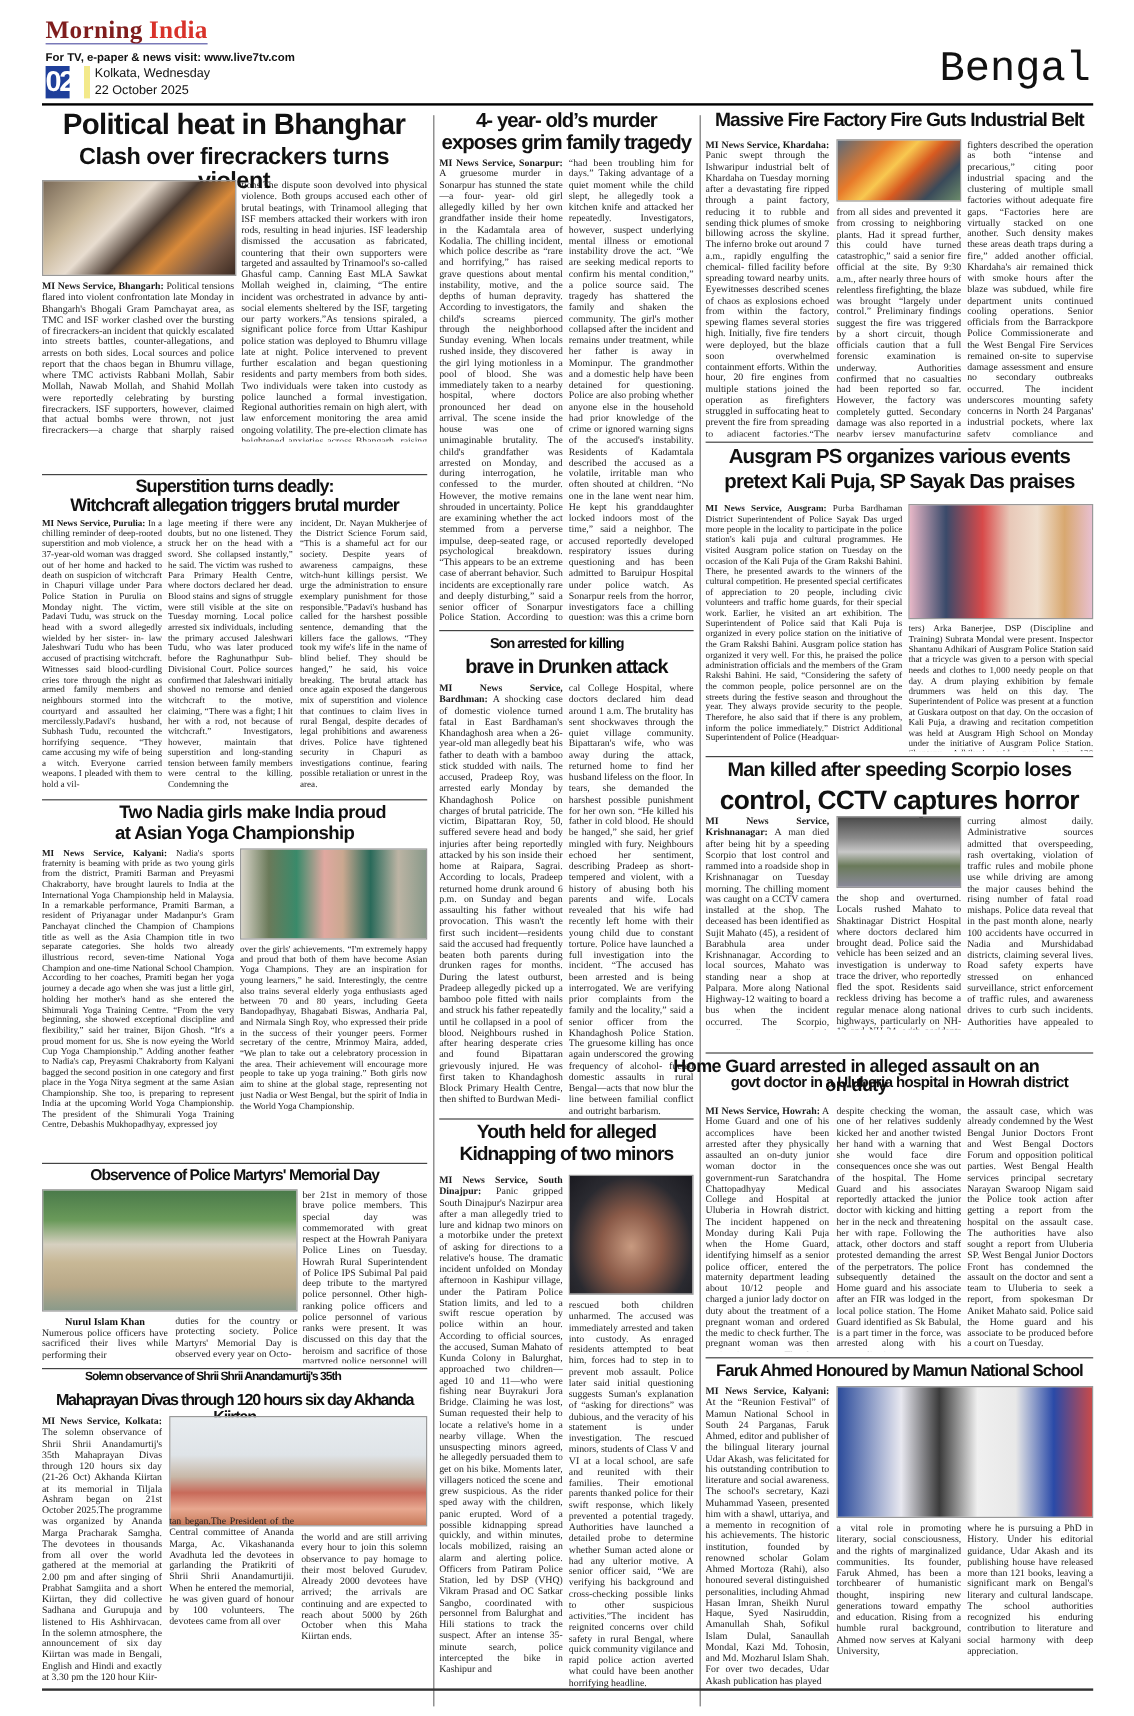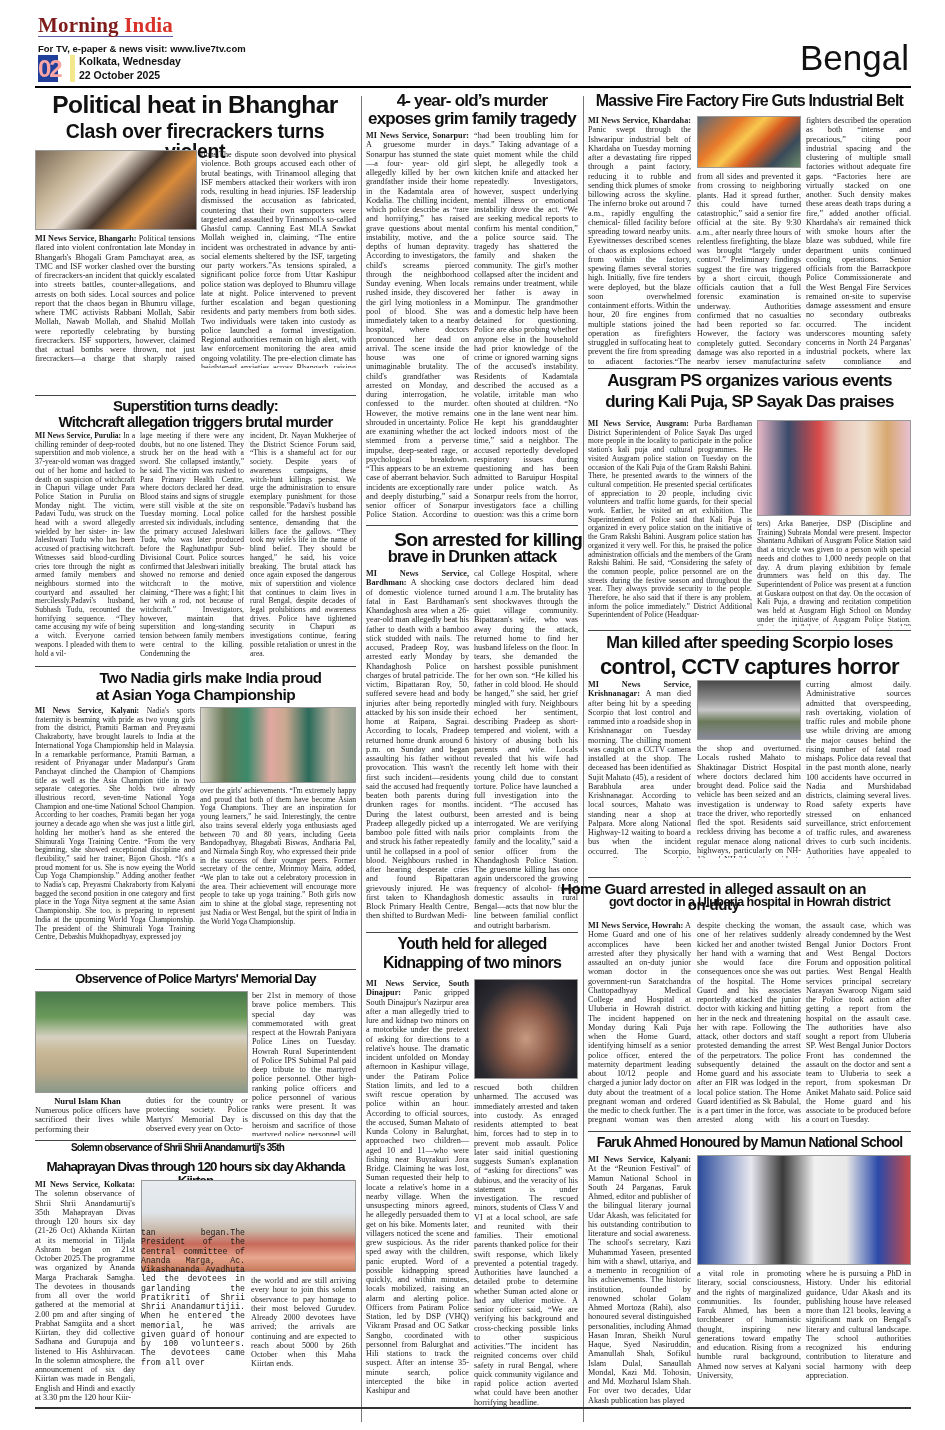--- a/index.html
+++ b/index.html
@@ -3,24 +3,24 @@
 <meta charset="utf-8">
 <style>
 *{box-sizing:border-box;margin:0;padding:0}
 html,body{width:945px;height:1430px;background:#fff;overflow:hidden}
 body{position:relative;font-family:"Liberation Serif","DejaVu Serif",serif;color:#111}
 .abs{position:absolute}
 .masthead-title{left:38px;top:14px;font-family:"Liberation Serif",serif;font-weight:bold;font-size:21px;letter-spacing:0.2px;border-bottom:1px solid #5a5aa8;line-height:22px}
 .mh-morning{color:#7f1d1d}
 .mh-india{color:#d8322a}
 .mh-visit{left:38px;top:43px;font-family:"Liberation Sans",sans-serif;font-weight:bold;font-size:9.5px}
-.page-no{left:38px;top:55px;width:20px;height:27px;background:#1f3f9a;color:#fca5a5;font-family:"Liberation Sans",sans-serif;font-weight:bold;font-size:24px;line-height:27px;text-align:center;letter-spacing:-2px}
+.page-no{left:38px;top:55px;width:20px;height:27px;background:#1f3f9a;color:#ffffff;font-family:"Liberation Sans",sans-serif;font-weight:bold;font-size:24px;line-height:27px;text-align:center;letter-spacing:-2px}
 .page-bar{left:70px;top:55px;width:5px;height:27px;background:#f3e98a}
-.dateline{left:79px;top:55px;font-family:"Liberation Sans",sans-serif;font-weight:bold;font-size:10.5px;line-height:13.5px}
-.section{right:36px;top:38px;font-family:Liberation Sans, sans-serif;font-size:35px;line-height:40px}
+.dateline{left:79px;top:55px;font-family:"Liberation Sans",sans-serif;font-weight:normal;font-size:10.5px;line-height:13.5px}
+.section{right:36px;top:38px;font-family:Liberation Mono, monospace;font-size:35px;line-height:40px}
 .top-rule{left:35px;top:86px;width:876px;height:2px;background:#000}
 .hl{font-family:"Liberation Sans",sans-serif;font-weight:bold;letter-spacing:-0.5px;line-height:1.05;text-align:center}
 .hl-cond{font-family:"Liberation Sans",sans-serif;font-weight:bold;letter-spacing:-0.8px;transform-origin:center top;text-align:center;line-height:1.05}
 .body{font-family:"Liberation Serif",serif;font-size:8.2px;line-height:9.25px;text-align:justify;color:#1a1a1a;overflow:hidden;hyphens:auto}
 .body b{font-weight:bold}
 .rule-h{height:1px;background:#444}
 .rule-v{width:1px;background:#777}
 .photo{overflow:hidden;border:1px solid #999}
 .caption{font-family:"Liberation Serif",serif;font-weight:bold;font-size:8.5px;text-align:center}
 </style>
@@ -64,32 +64,32 @@
 <div class="abs caption" style="left:35px;top:1096px;width:105px;">Nurul Islam Khan</div>
 <div class="abs body" style="left:35px;top:1106px;width:105px;height:30px;">Numerous police officers have sacrificed their lives while performing their</div>
 <div class="abs body" style="left:146px;top:1096px;width:102px;height:40px;">duties for the country or protecting society. Police Martyrs' Memorial Day is observed every year on Octo-</div>
 <div class="abs body" style="left:252px;top:991px;width:104px;height:145px;">ber 21st in memory of those brave police members. This special day was commemorated with great respect at the Howrah Paniyara Police Lines on Tuesday. Howrah Rural Superintendent of Police IPS Subimal Pal paid deep tribute to the martyred police personnel. Other high-ranking police officers and police personnel of various ranks were present. It was discussed on this day that the heroism and sacrifice of those martyred police personnel will be remembered forever.</div>
 <div class="abs rule-h" style="left:35px;top:1140px;width:321px;"></div>
 
 <div class="abs hl-cond" style="left:17px;top:1143px;width:321px;font-size:10px;">Solemn observance of Shrii Shrii Anandamurtij's 35th</div>
 <div class="abs hl-cond" style="left:33px;top:1160px;width:325px;font-size:13.4px;letter-spacing:-1px;">Mahaprayan Divas through 120 hours six day Akhanda Kiirtan</div>
 <div class="abs body" style="left:35px;top:1180px;width:100px;height:238px;"><b>MI News Service, Kolkata:</b> The solemn observance of Shrii Shrii Anandamurtij's 35th Mahaprayan Divas through 120 hours six day (21-26 Oct) Akhanda Kiirtan at its memorial in Tiljala Ashram began on 21st October 2025.The programme was organized by Ananda Marga Pracharak Samgha. The devotees in thousands from all over the world gathered at the memorial at 2.00 pm and after singing of Prabhat Samgiita and a short Kiirtan, they did collective Sadhana and Gurupuja and listened to His Ashhirvacan. In the solemn atmosphere, the announcement of six day Kiirtan was made in Bengali, English and Hindi and exactly at 3.30 pm the 120 hour Kiir-</div>
 <div class="abs photo" style="left:141px;top:1180px;width:215px;height:92px;background:linear-gradient(180deg,#e8ecef 0%,#dfe4e8 35%,#c8b8a8 55%,#c86a5a 70%,#e8a890 85%,#c87a5a 100%);"></div>
-<div class="abs body" style="left:141px;top:1228px;width:104px;height:142px;font-family:Liberation Mono, monospace;">tan began.The President of the Central committee of Ananda Marga, Ac. Vikashananda Avadhuta led the devotees in garlanding the Pratikriti of Shrii Shrii Anandamurtijii. When he entered the memorial, he was given guard of honour by 100 volunteers. The devotees came from all over</div>
+<div class="abs body" style="left:141px;top:1263px;width:104px;height:142px;">tan began.The President of the Central committee of Ananda Marga, Ac. Vikashananda Avadhuta led the devotees in garlanding the Pratikriti of Shrii Shrii Anandamurtijii. When he entered the memorial, he was given guard of honour by 100 volunteers. The devotees came from all over</div>
 <div class="abs body" style="left:251px;top:1276px;width:105px;height:142px;">the world and are still arriving every hour to join this solemn observance to pay homage to their most beloved Gurudev. Already 2000 devotees have arrived; the arrivals are continuing and are expected to reach about 5000 by 26th October when this Maha Kiirtan ends.</div>
 
 <div class="abs rule-v" style="left:361px;top:96px;height:1326px;"></div>
 
 <div class="abs hl-cond" style="left:366px;top:92px;width:212px;font-size:17px;">4- year- old’s murder</div>
 <div class="abs hl-cond" style="left:366px;top:110px;width:212px;font-size:17px;">exposes grim family tragedy</div>
 <div class="abs body" style="left:366px;top:131px;width:103px;height:386px;"><b>MI News Service, Sonarpur:</b> A gruesome murder in Sonarpur has stunned the state—a four- year- old girl allegedly killed by her own grandfather inside their home in the Kadamtala area of Kodalia. The chilling incident, which police describe as “rare and horrifying,” has raised grave questions about mental instability, motive, and the depths of human depravity. According to investigators, the child's screams pierced through the neighborhood Sunday evening. When locals rushed inside, they discovered the girl lying motionless in a pool of blood. She was immediately taken to a nearby hospital, where doctors pronounced her dead on arrival. The scene inside the house was one of unimaginable brutality. The child's grandfather was arrested on Monday, and during interrogation, he confessed to the murder. However, the motive remains shrouded in uncertainty. Police are examining whether the act stemmed from a perverse impulse, deep-seated rage, or psychological breakdown. “This appears to be an extreme case of aberrant behavior. Such incidents are exceptionally rare and deeply disturbing,” said a senior officer of Sonarpur Police Station. According to interrogation details, the accused claimed he killed the girl because she</div>
 <div class="abs body" style="left:474px;top:131px;width:104px;height:386px;">“had been troubling him for days.” Taking advantage of a quiet moment while the child slept, he allegedly took a kitchen knife and attacked her repeatedly. Investigators, however, suspect underlying mental illness or emotional instability drove the act. “We are seeking medical reports to confirm his mental condition,” a police source said. The tragedy has shattered the family and shaken the community. The girl's mother collapsed after the incident and remains under treatment, while her father is away in Mominpur. The grandmother and a domestic help have been detained for questioning. Police are also probing whether anyone else in the household had prior knowledge of the crime or ignored warning signs of the accused's instability. Residents of Kadamtala described the accused as a volatile, irritable man who often shouted at children. “No one in the lane went near him. He kept his granddaughter locked indoors most of the time,” said a neighbor. The accused reportedly developed respiratory issues during questioning and has been admitted to Baruipur Hospital under police watch. As Sonarpur reels from the horror, investigators face a chilling question: was this a crime born of rage, illness, or something even darker.</div>
 <div class="abs rule-h" style="left:366px;top:525px;width:212px;"></div>
 
-<div class="abs hl-cond" style="left:370px;top:530px;width:212px;font-size:19px;text-align:right;">Son arrested for killing</div>
+<div class="abs hl-cond" style="left:358px;top:530px;width:212px;font-size:12px;">Son arrested for killing</div>
 <div class="abs hl-cond" style="left:366px;top:548px;width:212px;font-size:16.5px;">brave in Drunken attack</div>
 <div class="abs body" style="left:366px;top:569px;width:103px;height:360px;"><b>MI News Service, Bardhman:</b> A shocking case of domestic violence turned fatal in East Bardhaman's Khandaghosh area when a 26-year-old man allegedly beat his father to death with a bamboo stick studded with nails. The accused, Pradeep Roy, was arrested early Monday by Khandaghosh Police on charges of brutal patricide. The victim, Bipattaran Roy, 50, suffered severe head and body injuries after being reportedly attacked by his son inside their home at Raipara, Sagrai. According to locals, Pradeep returned home drunk around 6 p.m. on Sunday and began assaulting his father without provocation. This wasn't the first such incident—residents said the accused had frequently beaten both parents during drunken rages for months. During the latest outburst, Pradeep allegedly picked up a bamboo pole fitted with nails and struck his father repeatedly until he collapsed in a pool of blood. Neighbours rushed in after hearing desperate cries and found Bipattaran grievously injured. He was first taken to Khandaghosh Block Primary Health Centre, then shifted to Burdwan Medi-</div>
 <div class="abs body" style="left:474px;top:569px;width:104px;height:360px;">cal College Hospital, where doctors declared him dead around 1 a.m. The brutality has sent shockwaves through the quiet village community. Bipattaran's wife, who was away during the attack, returned home to find her husband lifeless on the floor. In tears, she demanded the harshest possible punishment for her own son. “He killed his father in cold blood. He should be hanged,” she said, her grief mingled with fury. Neighbours echoed her sentiment, describing Pradeep as short- tempered and violent, with a history of abusing both his parents and wife. Locals revealed that his wife had recently left home with their young child due to constant torture. Police have launched a full investigation into the incident. “The accused has been arrested and is being interrogated. We are verifying prior complaints from the family and the locality,” said a senior officer from the Khandaghosh Police Station. The gruesome killing has once again underscored the growing frequency of alcohol- fueled domestic assaults in rural Bengal—acts that now blur the line between familial conflict and outright barbarism.</div>
 <div class="abs rule-h" style="left:366px;top:932px;width:212px;"></div>
 
 <div class="abs hl-cond" style="left:366px;top:936px;width:212px;font-size:16px;">Youth held for alleged</div>
 <div class="abs hl-cond" style="left:366px;top:955px;width:212px;font-size:16px;">Kidnapping of two minors</div>
 <div class="abs body" style="left:366px;top:979px;width:103px;height:440px;"><b>MI News Service, South Dinajpur:</b> Panic gripped South Dinajpur's Nazirpur area after a man allegedly tried to lure and kidnap two minors on a motorbike under the pretext of asking for directions to a relative's house. The dramatic incident unfolded on Monday afternoon in Kashipur village, under the Patiram Police Station limits, and led to a swift rescue operation by police within an hour. According to official sources, the accused, Suman Mahato of Kunda Colony in Balurghat, approached two children—aged 10 and 11—who were fishing near Buyrakuri Jora Bridge. Claiming he was lost, Suman requested their help to locate a relative's home in a nearby village. When the unsuspecting minors agreed, he allegedly persuaded them to get on his bike. Moments later, villagers noticed the scene and grew suspicious. As the rider sped away with the children, panic erupted. Word of a possible kidnapping spread quickly, and within minutes, locals mobilized, raising an alarm and alerting police. Officers from Patiram Police Station, led by DSP (VHQ) Vikram Prasad and OC Satkar Sangbo, coordinated with personnel from Balurghat and Hili stations to track the suspect. After an intense 35-minute search, police intercepted the bike in Kashipur and</div>
 <div class="abs photo" style="left:474px;top:979px;width:104px;height:100px;background:radial-gradient(ellipse at 50% 60%,#c89a80 0%,#8a5a48 35%,#2a2a30 70%,#1a1a20 100%);"></div>
 <div class="abs body" style="left:474px;top:1083px;width:104px;height:336px;">rescued both children unharmed. The accused was immediately arrested and taken into custody. As enraged residents attempted to beat him, forces had to step in to prevent mob assault. Police later said initial questioning suggests Suman's explanation of “asking for directions” was dubious, and the veracity of his statement is under investigation. The rescued minors, students of Class V and VI at a local school, are safe and reunited with their families. Their emotional parents thanked police for their swift response, which likely prevented a potential tragedy. Authorities have launched a detailed probe to determine whether Suman acted alone or had any ulterior motive. A senior officer said, “We are verifying his background and cross-checking possible links to other suspicious activities.”The incident has reignited concerns over child safety in rural Bengal, where quick community vigilance and rapid police action averted what could have been another horrifying headline.</div>
@@ -97,21 +97,21 @@
 <div class="abs rule-v" style="left:583px;top:96px;height:1326px;"></div>
 
 <div class="abs hl-cond" style="left:588px;top:93px;width:323px;font-size:16px;">Massive Fire Factory Fire Guts Industrial Belt</div>
 <div class="abs body" style="left:588px;top:116px;width:103px;height:248px;"><b>MI News Service, Khardaha:</b> Panic swept through the Ishwaripur industrial belt of Khardaha on Tuesday morning after a devastating fire ripped through a paint factory, reducing it to rubble and sending thick plumes of smoke billowing across the skyline. The inferno broke out around 7 a.m., rapidly engulfing the chemical- filled facility before spreading toward nearby units. Eyewitnesses described scenes of chaos as explosions echoed from within the factory, spewing flames several stories high. Initially, five fire tenders were deployed, but the blaze soon overwhelmed containment efforts. Within the hour, 20 fire engines from multiple stations joined the operation as firefighters struggled in suffocating heat to prevent the fire from spreading to adjacent factories.“The intensity was terrifying. We've surrounded the fire</div>
 <div class="abs photo" style="left:697px;top:116px;width:104px;height:52px;background:linear-gradient(135deg,#5a6a7a 0%,#e87a2a 30%,#f8c850 45%,#d85a20 60%,#3a4a5a 80%,#6a8a6a 100%);"></div>
 <div class="abs body" style="left:697px;top:172px;width:104px;height:192px;">from all sides and prevented it from crossing to neighboring plants. Had it spread further, this could have turned catastrophic,” said a senior fire official at the site. By 9:30 a.m., after nearly three hours of relentless firefighting, the blaze was brought “largely under control.” Preliminary findings suggest the fire was triggered by a short circuit, though officials caution that a full forensic examination is underway. Authorities confirmed that no casualties had been reported so far. However, the factory was completely gutted. Secondary damage was also reported in a nearby jersey manufacturing unit, caught briefly in the inferno's path before crews contained the flames. Fire-</div>
 <div class="abs body" style="left:806px;top:116px;width:105px;height:248px;">fighters described the operation as both “intense and precarious,” citing poor industrial spacing and the clustering of multiple small factories without adequate fire gaps. “Factories here are virtually stacked on one another. Such density makes these areas death traps during a fire,” added another official. Khardaha's air remained thick with smoke hours after the blaze was subdued, while fire department units continued cooling operations. Senior officials from the Barrackpore Police Commissionerate and the West Bengal Fire Services remained on-site to supervise damage assessment and ensure no secondary outbreaks occurred. The incident underscores mounting safety concerns in North 24 Parganas' industrial pockets, where lax safety compliance and unplanned construction continue to leave workers and residents vulnerable to disaster.</div>
 <div class="abs rule-h" style="left:588px;top:368px;width:323px;"></div>
 
 <div class="abs hl" style="left:588px;top:372px;width:323px;font-size:17px;letter-spacing:-0.7px;">Ausgram PS organizes various events</div>
-<div class="abs hl" style="left:588px;top:393px;width:323px;font-size:17px;letter-spacing:-0.7px;">during Kali Puja, SP Sayak Das praises</div>
+<div class="abs hl" style="left:588px;top:393px;width:323px;font-size:17px;letter-spacing:-0.7px;">pretext Kali Puja, SP Sayak Das praises</div>
 <div class="abs body" style="left:588px;top:420px;width:164px;height:206px;font-size:7.6px;line-height:8.7px;"><b>MI News Service, Ausgram:</b> Purba Bardhaman District Superintendent of Police Sayak Das urged more people in the locality to participate in the police station's kali puja and cultural programmes. He visited Ausgram police station on Tuesday on the occasion of the Kali Puja of the Gram Rakshi Bahini. There, he presented awards to the winners of the cultural competition. He presented special certificates of appreciation to 20 people, including civic volunteers and traffic home guards, for their special work. Earlier, he visited an art exhibition. The Superintendent of Police said that Kali Puja is organized in every police station on the initiative of the Gram Rakshi Bahini. Ausgram police station has organized it very well. For this, he praised the police administration officials and the members of the Gram Rakshi Bahini. He said, “Considering the safety of the common people, police personnel are on the streets during the festive season and throughout the year. They always provide security to the people. Therefore, he also said that if there is any problem, inform the police immediately.” District Additional Superintendent of Police (Headquar-</div>
 <div class="abs photo" style="left:757px;top:420px;width:154px;height:96px;background:linear-gradient(90deg,#e8b8c8 0%,#3a4a6a 20%,#d84a4a 40%,#e8c8b8 55%,#f0e0d0 70%,#d8a870 85%,#e8c0d0 100%);"></div>
 <div class="abs body" style="left:757px;top:520px;width:154px;height:106px;font-size:7.6px;line-height:8.7px;">ters) Arka Banerjee, DSP (Discipline and Training) Subrata Mondal were present. Inspector Shantanu Adhikari of Ausgram Police Station said that a tricycle was given to a person with special needs and clothes to 1,000 needy people on that day. A drum playing exhibition by female drummers was held on this day. The Superintendent of Police was present at a function at Guskara outpost on that day. On the occasion of Kali Puja, a drawing and recitation competition was held at Ausgram High School on Monday under the initiative of Ausgram Police Station. Shantanu Adhikari said, near about 130 contestants participated in the competition.</div>
 <div class="abs rule-h" style="left:588px;top:630px;width:323px;"></div>
 
 <div class="abs hl" style="left:588px;top:634px;width:323px;font-size:16.5px;letter-spacing:-0.6px;">Man killed after speeding Scorpio loses</div>
 <div class="abs hl" style="left:588px;top:655px;width:323px;font-size:22px;letter-spacing:-0.6px;">control, CCTV captures horror crash</div>
 <div class="abs body" style="left:588px;top:680px;width:103px;height:178px;"><b>MI News Service, Krishnanagar:</b> A man died after being hit by a speeding Scorpio that lost control and rammed into a roadside shop in Krishnanagar on Tuesday morning. The chilling moment was caught on a CCTV camera installed at the shop. The deceased has been identified as Sujit Mahato (45), a resident of Barabhula area under Krishnanagar. According to local sources, Mahato was standing near a shop at Palpara. More along National Highway-12 waiting to board a bus when the incident occurred. The Scorpio, reportedly moving at high speed, suddenly swerved off the road, hit him, crashed into</div>
 <div class="abs photo" style="left:697px;top:680px;width:104px;height:60px;background:linear-gradient(180deg,#4a4a4a 0%,#8a8a8a 30%,#c8c8c8 50%,#6a7a5a 70%,#8a8a9a 100%);"></div>
 <div class="abs body" style="left:697px;top:744px;width:104px;height:114px;">the shop and overturned. Locals rushed Mahato to Shaktinagar District Hospital where doctors declared him brought dead. Police said the vehicle has been seized and an investigation is underway to trace the driver, who reportedly fled the spot. Residents said reckless driving has become a regular menace along national highways, particularly on NH-12 and NH-34, with accidents oc-</div>

